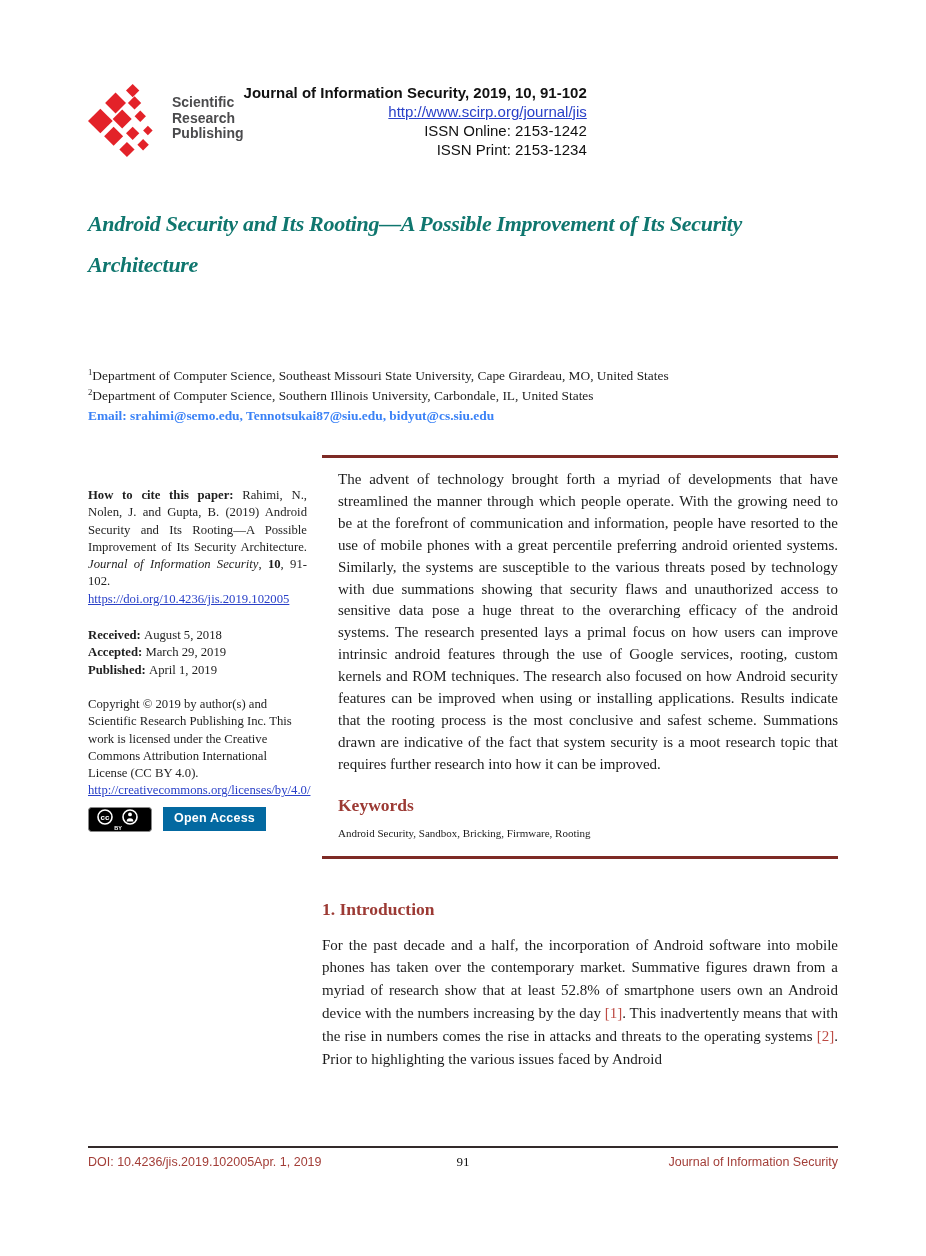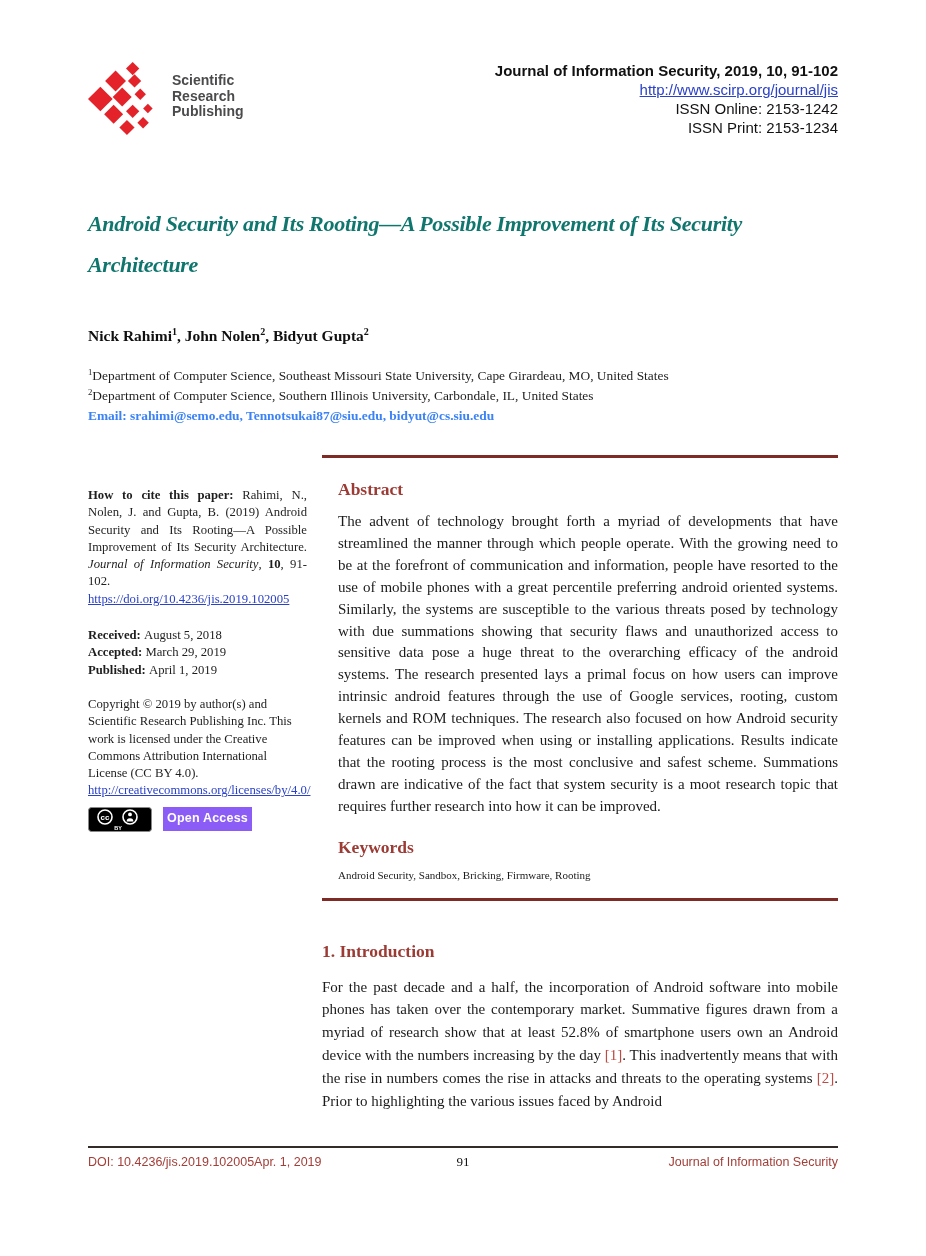--- a/index.html
+++ b/index.html
@@ -14,21 +14,21 @@
   html,body{background:#ffffff;}
   .page{
     position:relative;
     width:926px;height:1256px;
     background:#fff;
     font-family:"Liberation Serif",serif;
     color:var(--ink);
     overflow:hidden;
   }
   
-  .header{position:absolute;top:61px;left:88px;right:88px;display:flex;justify-content:space-between;}
+  .header{position:absolute;top:83px;left:88px;right:88px;display:flex;}
   .logo-wrap{display:flex;align-items:flex-start;}
   .logo-svg{width:76px;height:76px;display:block;}
   .logo-text{
     font-family:"Liberation Sans",sans-serif;font-weight:bold;
     color:#4b4b4d;font-size:14px;line-height:15.5px;
     padding-top:12px;margin-left:8px;
   }
   .header-right{
     text-align:right;
     font-family:"Liberation Sans",sans-serif;
@@ -54,23 +54,23 @@
     position:absolute;top:487px;left:88px;width:219px;
     font-size:12.7px;line-height:17.3px;color:#1e1e1e;
   }
   .cite-p{text-align:justify;}
   .sidebar a.lnk{display:inline-block;}
   .dates{margin-top:19px;}
   .copyright-p{margin-top:17px;}
   .badges{margin-top:7px;display:flex;align-items:center;gap:11px;}
   .cc-badge{display:block;}
   .oa-badge{
-    background:#8b5cf6;color:#fff;
+    background:#0369a1;color:#fff;
     font-family:"Liberation Sans",sans-serif;font-weight:bold;font-size:12.5px;
-    padding:3px 4px 4px;letter-spacing:0.2px;cursor:pointer;
+    padding:3px 11px 4px;letter-spacing:0.2px;cursor:pointer;
   }
   
   .main{position:absolute;top:455px;left:322px;width:516px;}
   .main-rule{height:3px;background:var(--rule-maroon);}
   .indent{padding-left:16px;}
   h2.sec{
     font-size:17.5px;font-weight:bold;color:var(--maroon);
   }
   .abs-head{margin-top:21px;}
   .abs-text{margin-top:11px;font-size:15px;line-height:21.9px;text-align:justify;}
@@ -120,21 +120,20 @@
     </div>
     <div class="header-right">
       <div class="journal-line">Journal of Information Security, 2019, 10, 91-102</div>
       <div><a class="lnk">http://www.scirp.org/journal/jis</a></div>
       <div>ISSN Online: 2153-1242</div>
       <div>ISSN Print: 2153-1234</div>
     </div>
   </div>
 
   <h1 class="title">Android Security and Its Rooting—A Possible Improvement of Its Security Architecture</h1>
-  <div class="authors"><span>Nick Rahimi</span><span class="sup">1</span><span>, John Nolen</span><span class="sup">2</span><span>, Bidyut Gupta</span><span class="sup">2</span></div>
   <div class="affil">
     <div><span class="sup">1</span><span>Department of Computer Science, Southeast Missouri State University, Cape Girardeau, MO, United States</span></div>
     <div><span class="sup">2</span><span>Department of Computer Science, Southern Illinois University, Carbondale, IL, United States</span></div>
     <div class="email-line">Email: srahimi@semo.edu, Tennotsukai87@siu.edu, bidyut@cs.siu.edu</div>
   </div>
 
   <div class="sidebar">
     <p class="cite-p"><span class="b">How to cite this paper: </span><span>Rahimi, N., Nolen, J. and Gupta, B. (2019) Android Security and Its Rooting—A Possible Improvement of Its Security Architecture. </span><span class="i">Journal of Information Security</span><span>, </span><span class="b">10</span><span>, 91-102.</span></p>
     <a class="lnk">https://doi.org/10.4236/jis.2019.102005</a>
 
@@ -158,21 +157,20 @@
         <text x="30" y="23" font-family="Liberation Sans, sans-serif" font-size="5.5" font-weight="bold" fill="#fff" text-anchor="middle" id="cc-by-text">BY</text>
       </svg>
       <div class="oa-badge">Open Access</div>
     </div>
   </div>
 
   <div class="main">
     <div class="main-rule"></div>
 
     <div class="indent">
-      <h2 class="sec abs-head">Abstract</h2>
       <p class="abs-text">The advent of technology brought forth a myriad of developments that have streamlined the manner through which people operate. With the growing need to be at the forefront of communication and information, people have resorted to the use of mobile phones with a great percentile preferring android oriented systems. Similarly, the systems are susceptible to the various threats posed by technology with due summations showing that security flaws and unauthorized access to sensitive data pose a huge threat to the overarching efficacy of the android systems. The research presented lays a primal focus on how users can improve intrinsic android features through the use of Google services, rooting, custom kernels and ROM techniques. The research also focused on how Android security features can be improved when using or installing applications. Results indicate that the rooting process is the most conclusive and safest scheme. Summations drawn are indicative of the fact that system security is a moot research topic that requires further research into how it can be improved.</p>
 
       <h2 class="sec kw-head">Keywords</h2>
       <p class="kw-text">Android Security, Sandbox, Bricking, Firmware, Rooting</p>
     </div>
 
     <div class="kw-rule"></div>
 
     <h2 class="sec intro-head">1. Introduction</h2>
     <p class="intro-text"><span>For the past decade and a half, the incorporation of Android software into mobile phones has taken over the contemporary market. Summative figures drawn from a myriad of research show that at least 52.8% of smartphone users own an Android device with the numbers increasing by the day </span><span class="cite">[1]</span><span>. This inadvertently means that with the rise in numbers comes the rise in attacks and threats to the operating systems </span><span class="cite">[2]</span><span>. Prior to highlighting the various issues faced by Android</span></p>

